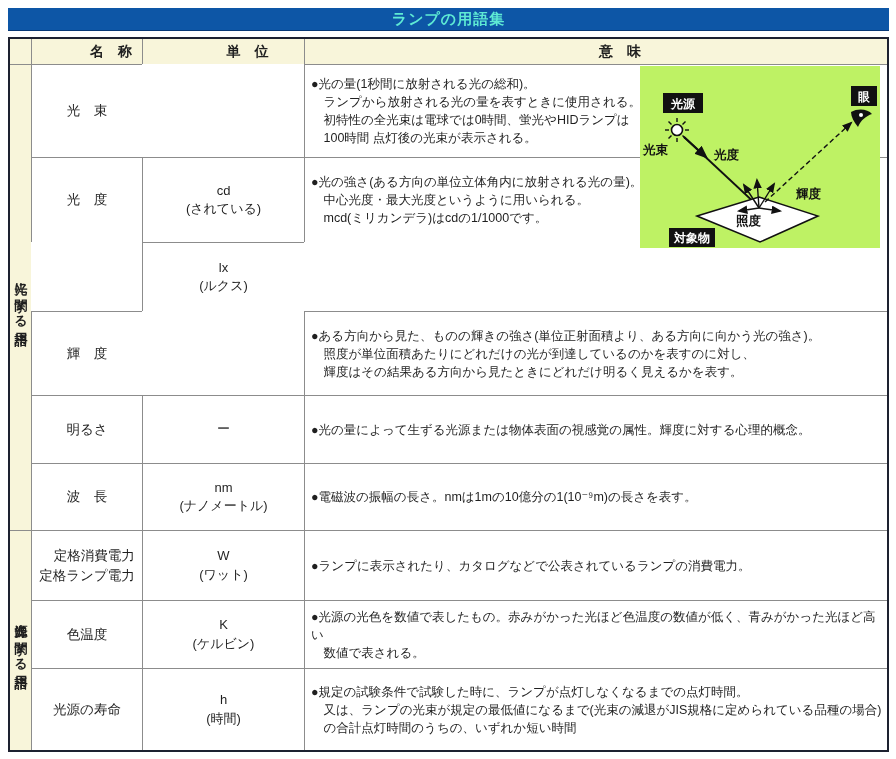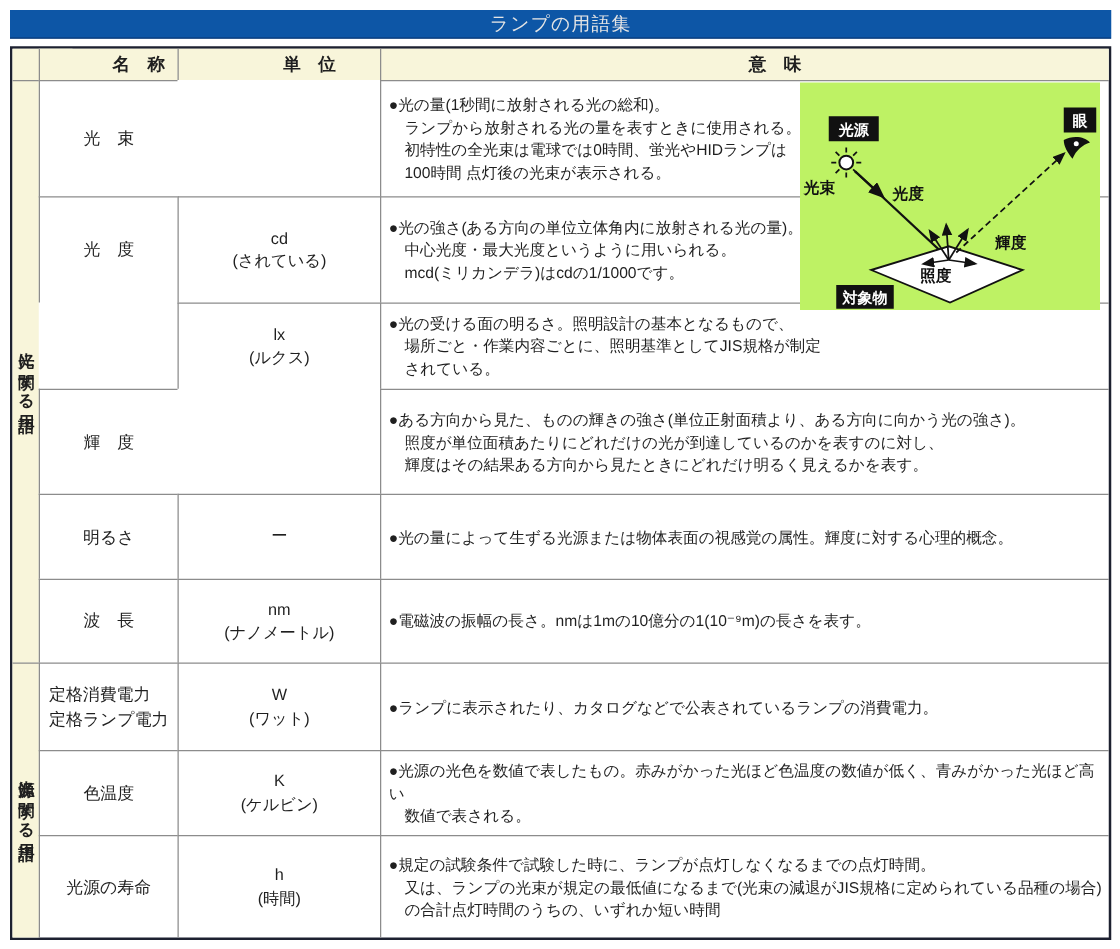--- a/index.html
+++ b/index.html
@@ -14,21 +14,21 @@
   body{
     position:relative;
     background:#ffffff;
     font-family:"Liberation Sans","DejaVu Sans",sans-serif;
     color:var(--ink);
     overflow:hidden;
   }
   .titlebar{
     position:absolute;left:8px;top:8px;width:881px;height:23px;
     background:var(--blue);
-    color:#e5e5e5;font-weight:normal;font-size:15px;letter-spacing:1px;
+    color:#5eead4;font-weight:bold;font-size:15px;letter-spacing:1px;
     display:flex;align-items:center;justify-content:center;
     box-shadow:inset 0 -1px 0 rgba(0,20,60,.45);
   }
   .glossary{
     position:absolute;left:8px;top:37px;width:881px;
     border:2px solid var(--border-dark);
     background:#fff;
     display:grid;
     grid-template-columns:21px 111px 162px auto;
     grid-template-rows:25px 93px 85px 69px 84px 68px 67px 70px 68px 82px;
@@ -46,21 +46,21 @@
     display:flex;align-items:center;justify-content:center;
     font-size:14px;font-weight:600;white-space:pre;
   }
   .sidebar{
     background:var(--cream);
     writing-mode:vertical-rl;text-orientation:upright;
     display:flex;align-items:center;justify-content:center;
     font-size:13px;font-weight:600;letter-spacing:1px;
   }
   .name-cell{
-    display:flex;align-items:center;justify-content:center;text-align:left;
+    display:flex;align-items:center;justify-content:center;text-align:right;
     font-size:13.5px;font-weight:500;white-space:pre-line;line-height:1.45;
   }
   .unit-cell{
     display:flex;align-items:center;justify-content:center;text-align:center;
     font-size:13px;white-space:pre-line;line-height:1.4;
   }
   .meaning-cell{
     display:flex;align-items:center;
     padding:5px 4px 5px 6px;
     font-size:12.5px;line-height:18px;white-space:pre-wrap;
@@ -97,23 +97,20 @@
 
   <div class="name-cell cell c2 r3">光　度</div>
   <div class="unit-cell cell c3 r3">cd
 (されている)</div>
   <div class="meaning-cell cell c4 r3">●光の強さ(ある方向の単位立体角内に放射される光の量)。
 　中心光度・最大光度というように用いられる。
 　mcd(ミリカンデラ)はcdの1/1000です。</div>
 
   <div class="unit-cell cell c3 r4">lx
 (ルクス)</div>
-  <div class="meaning-cell cell c4 r4">●光の受ける面の明るさ。照明設計の基本となるもので、
-　場所ごと・作業内容ごとに、照明基準としてJIS規格が制定
-　されている。</div>
 
   <div class="name-cell cell c2 r5">輝　度</div>
   <div class="meaning-cell cell c4 r5">●ある方向から見た、ものの輝きの強さ(単位正射面積より、ある方向に向かう光の強さ)。
 　照度が単位面積あたりにどれだけの光が到達しているのかを表すのに対し、
 　輝度はその結果ある方向から見たときにどれだけ明るく見えるかを表す。</div>
 
   <div class="name-cell cell c2 r6">明るさ</div>
   <div class="unit-cell cell c3 r6">ー</div>
   <div class="meaning-cell cell c4 r6">●光の量によって生ずる光源または物体表面の視感覚の属性。輝度に対する心理的概念。</div>
 

